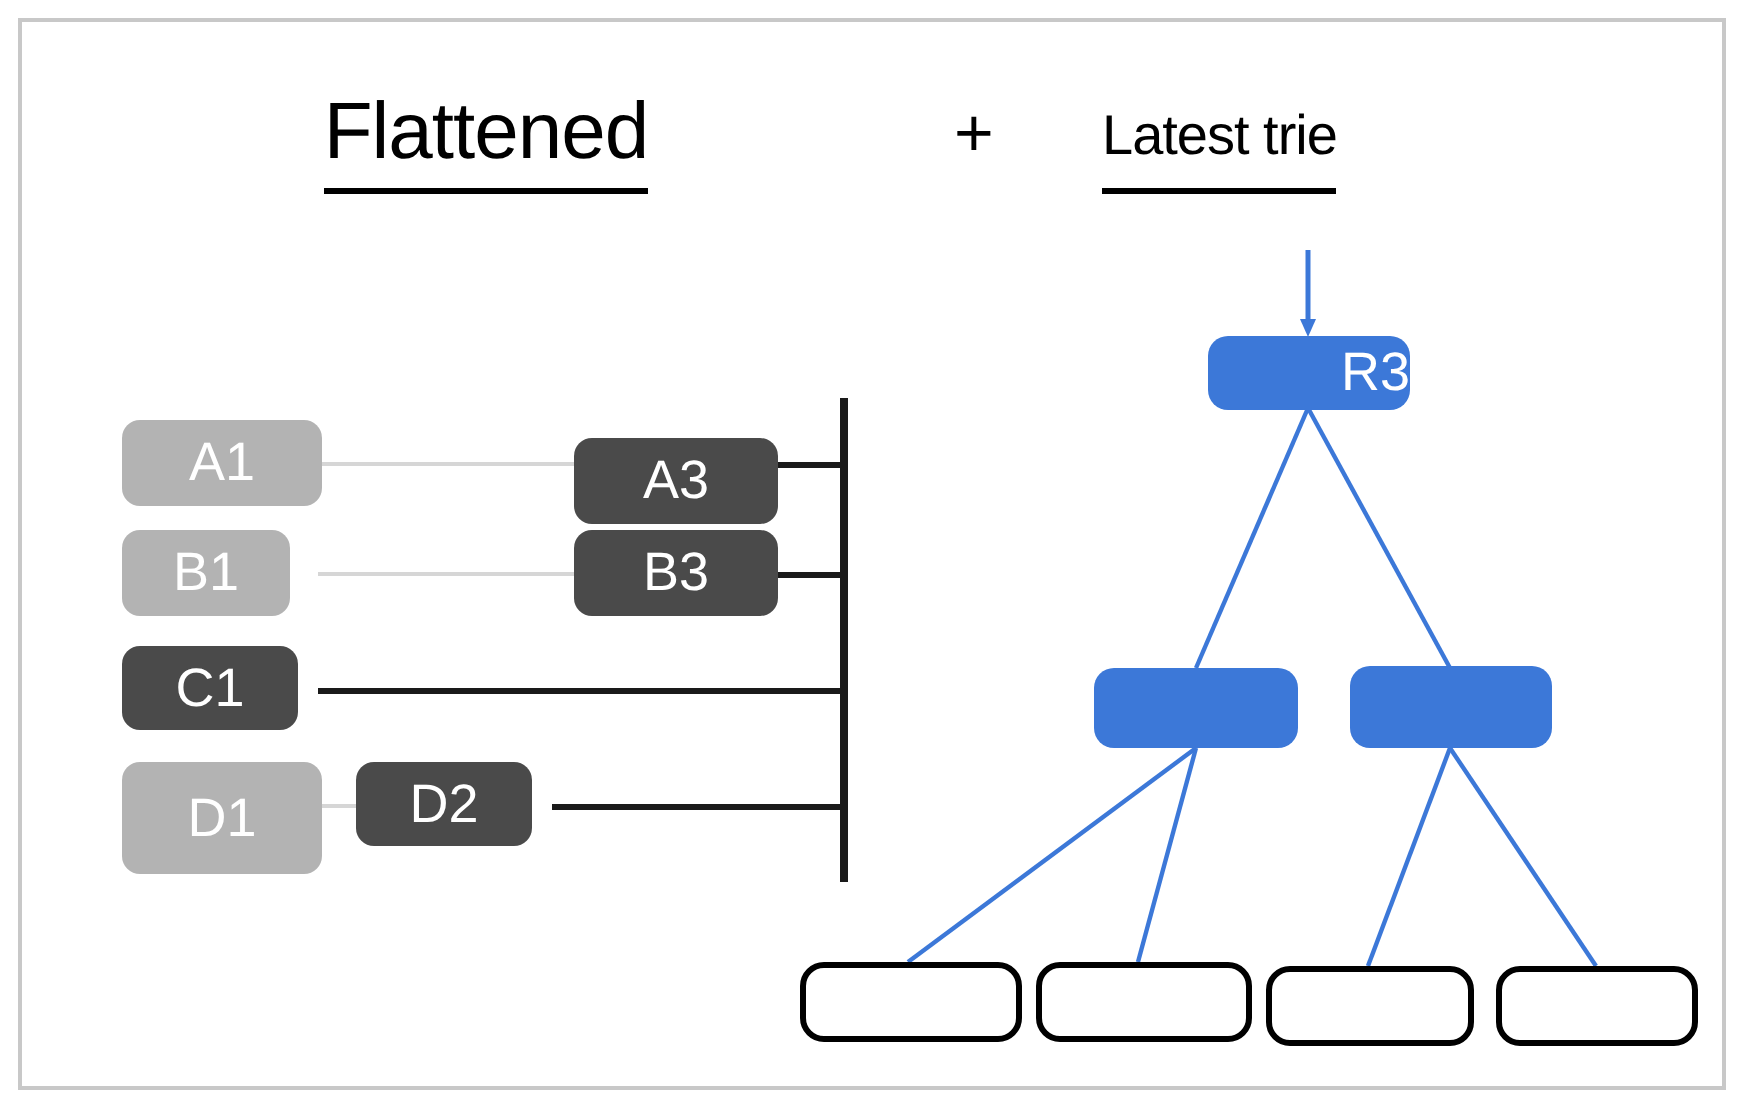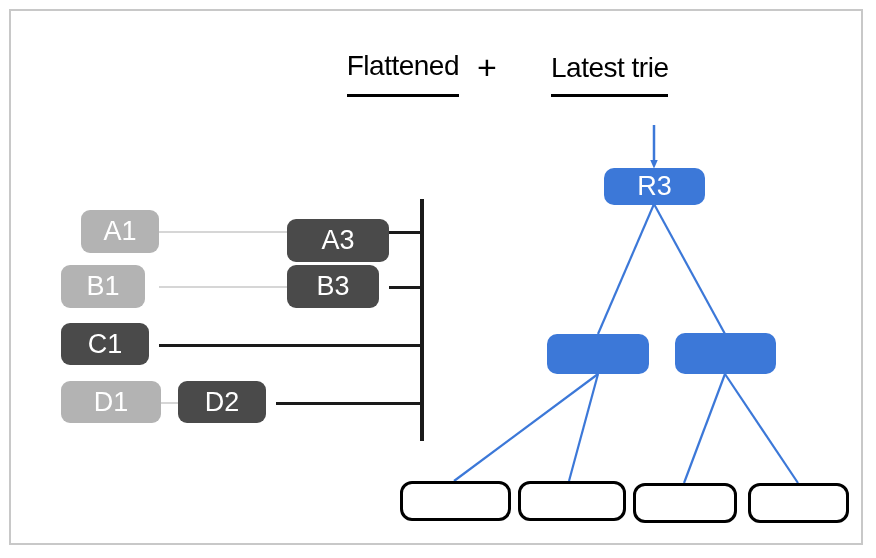--- a/index.html
+++ b/index.html
@@ -30,25 +30,25 @@
 
   
   .heading {
     position: absolute;
     color: #000000;
     font-weight: 400;
     letter-spacing: -0.5px;
     white-space: nowrap;
   }
   #title-left {
-    left: 48px;
+    left: 32px;
     top: 28px;
     width: 400px;
-    text-align: right;
-    font-size: 28px;
+    text-align: center;
+    font-size: 40px;
     line-height: 54px;
     white-space: normal;
   }
   #title-left .tline {
     display: inline-block;
     border-bottom: 3px solid #000;
     padding-bottom: 1px;
   }
   #plus-sign {
     left: 466px;
@@ -145,37 +145,37 @@
     <div class="hline hline-light" style="left:148px; top:275px; width:128px;"></div>
     <div class="hline hline-dark" style="left:378px; top:275px; width:33px;"></div>
 
     <div class="hline hline-dark" style="left:148px; top:333px; width:263px;"></div>
 
     <div class="hline hline-light" style="left:148px; top:391px; width:22px;"></div>
     <div class="hline hline-dark" style="left:265px; top:391px; width:146px;"></div>
 
     <div id="spine" style="left:409px; top:188px; height:242px;"></div>
 
-    <div class="acct-box acct-old" style="left:50px; top:199px; width:78px; height:43px;margin-left:20px;">
+    <div class="acct-box acct-old" style="left:50px; top:199px; width:100px; height:43px;">
       <span>A1</span>
     </div>
     <div class="acct-box acct-old" style="left:50px; top:254px; width:84px; height:43px;">
       <span>B1</span>
     </div>
     <div class="acct-box acct-new" style="left:50px; top:312px; width:88px; height:42px;">
       <span>C1</span>
     </div>
-    <div class="acct-box acct-old" style="left:50px; top:370px; width:100px; height:42px;">
+    <div class="acct-box acct-old" style="left:50px; top:370px; width:100px; height:56px;">
       <span>D1</span>
     </div>
 
     <div class="acct-box acct-new" style="left:276px; top:208px; width:102px; height:43px;">
       <span>A3</span>
     </div>
-    <div class="acct-box acct-new" style="left:276px; top:254px; width:92px; height:43px;">
+    <div class="acct-box acct-new" style="left:276px; top:254px; width:102px; height:43px;">
       <span>B3</span>
     </div>
     <div class="acct-box acct-new" style="left:167px; top:370px; width:88px; height:42px;">
       <span>D2</span>
     </div>
 
     <svg id="trie-svg" viewBox="0 0 876 558">
       <defs>
         <marker id="arrowhead" markerWidth="9" markerHeight="8" refX="4.5" refY="4" orient="auto" markerUnits="userSpaceOnUse">
           <polygon points="0 0, 9 4, 0 8" fill="#3c78d8"></polygon>
@@ -187,21 +187,21 @@
       <line x1="643" y1="193" x2="587" y2="323" stroke="#3c78d8" stroke-width="2.2"></line>
       <line x1="643" y1="193" x2="714" y2="323" stroke="#3c78d8" stroke-width="2.2"></line>
 
       <line x1="587" y1="363" x2="443" y2="470" stroke="#3c78d8" stroke-width="2.2"></line>
       <line x1="587" y1="363" x2="558" y2="470" stroke="#3c78d8" stroke-width="2.2"></line>
 
       <line x1="714" y1="363" x2="673" y2="472" stroke="#3c78d8" stroke-width="2.2"></line>
       <line x1="714" y1="363" x2="787" y2="472" stroke="#3c78d8" stroke-width="2.2"></line>
     </svg>
 
-    <div class="trie-node node-blue" style="left:593px; top:157px; width:101px; height:37px;">
+    <div class="trie-node node-blue" style="left:593px; top:157px; width:101px; height:37px;justify-content:flex-end;">
       <span>R3</span>
     </div>
 
     <div class="trie-node node-blue" style="left:536px; top:323px; width:102px; height:40px;">
       <span></span>
     </div>
     <div class="trie-node node-blue" style="left:664px; top:322px; width:101px; height:41px;">
       <span></span>
     </div>
 

